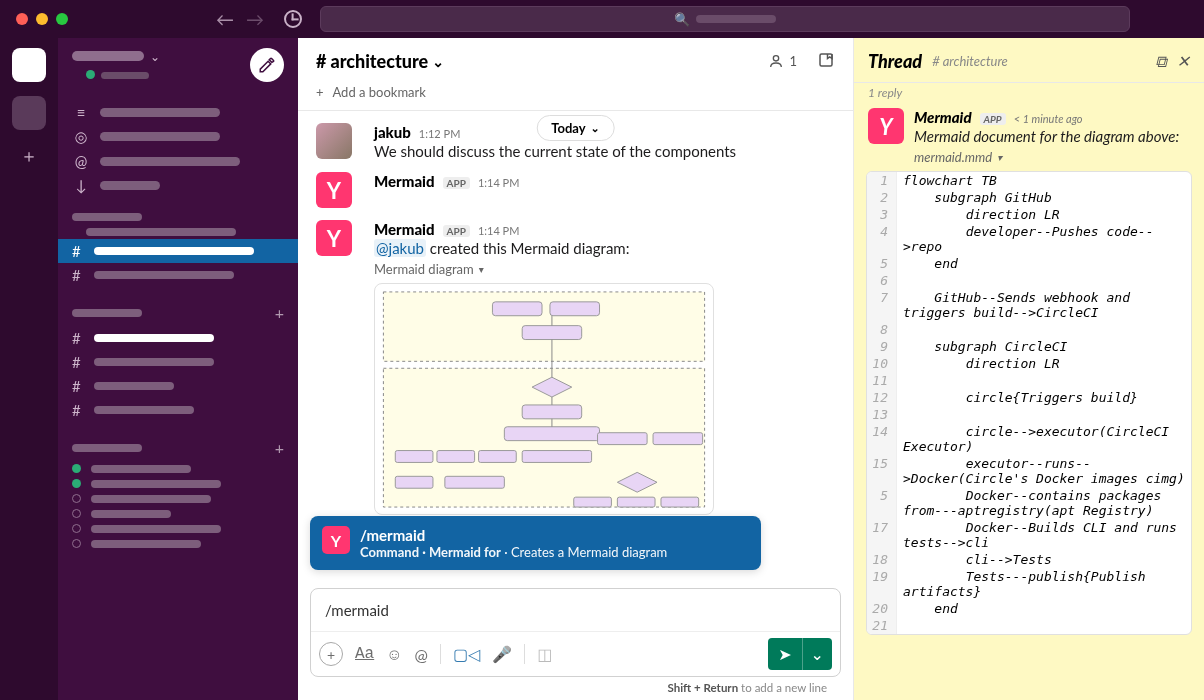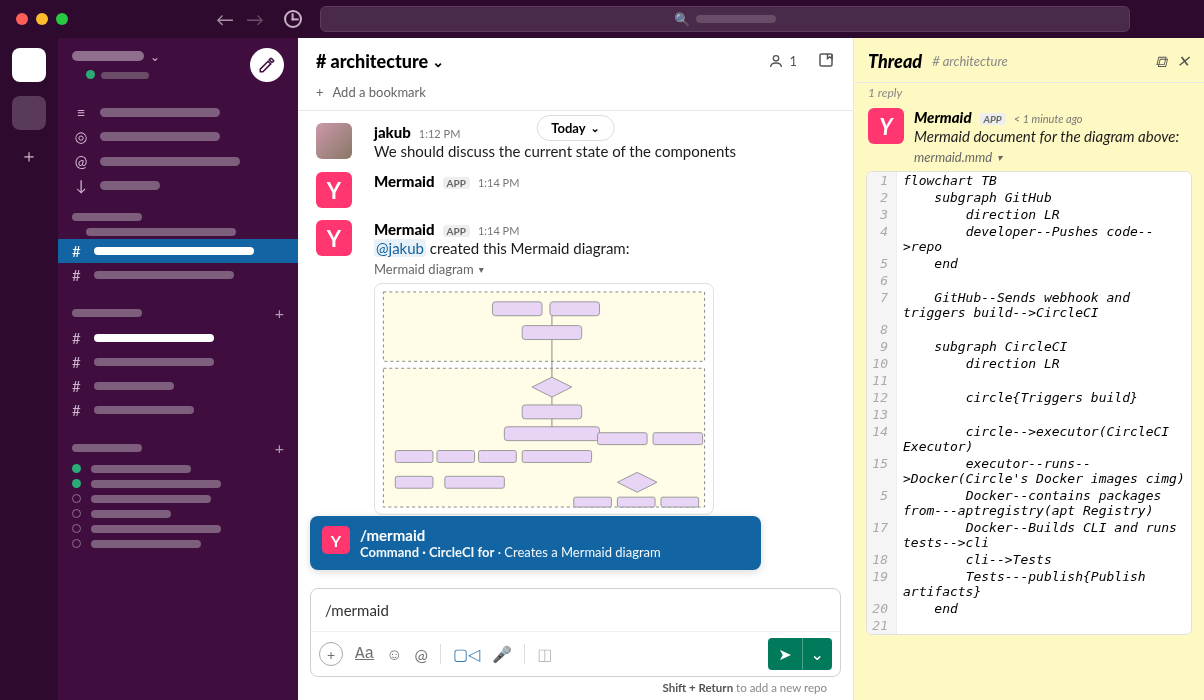--- a/index.html
+++ b/index.html
@@ -370,21 +370,21 @@
         <div class="mini-av">Y</div>
         <span class="reply-link">1 reply</span>
         <span class="reply-meta">Today at 1:14 PM</span>
       </div>
     </div>
 
     <div class="slash-suggest">
       <div class="sicon">Y</div>
       <div>
         <div class="stitle">/mermaid</div>
-        <div class="ssub"><b>Command · CircleCI for</b> <span>· Creates a Mermaid diagram</span></div>
+        <div class="ssub"><b>Command · Mermaid for</b> <span>· Creates a Mermaid diagram</span></div>
       </div>
     </div>
 
     <div class="composer-wrap">
       <div class="composer">
         <div class="composer-input">/mermaid</div>
         <div class="composer-toolbar">
           <span class="plus-circle tb-btn">+</span>
           <span class="tb-btn" style="text-decoration:underline;font-family:Liberation Mono, monospace">Aa</span>
           <span class="tb-btn">☺</span>
@@ -393,21 +393,21 @@
           <span class="tb-btn" style="color:#1264a3">▢◁</span>
           <span class="tb-btn" style="color:#1264a3">🎤</span>
           <span class="divider"></span>
           <span class="tb-btn" style="opacity:0.4">◫</span>
           <div class="send-btn">
             <span class="send">➤</span>
             <span class="caret">⌄</span>
           </div>
         </div>
       </div>
-      <div class="hint"><b>Shift + Return</b><span> to add a new repo</span></div>
+      <div class="hint"><b>Shift + Return</b><span> to add a new line</span></div>
     </div>
   </div>
 
   <div class="thread">
     <div class="thread-header">
       <span class="title">Thread</span>
       <span class="sub"># architecture</span>
       <div class="spacer"></div>
       <span class="th-icon">⧉</span>
       <span class="th-icon">✕</span>

